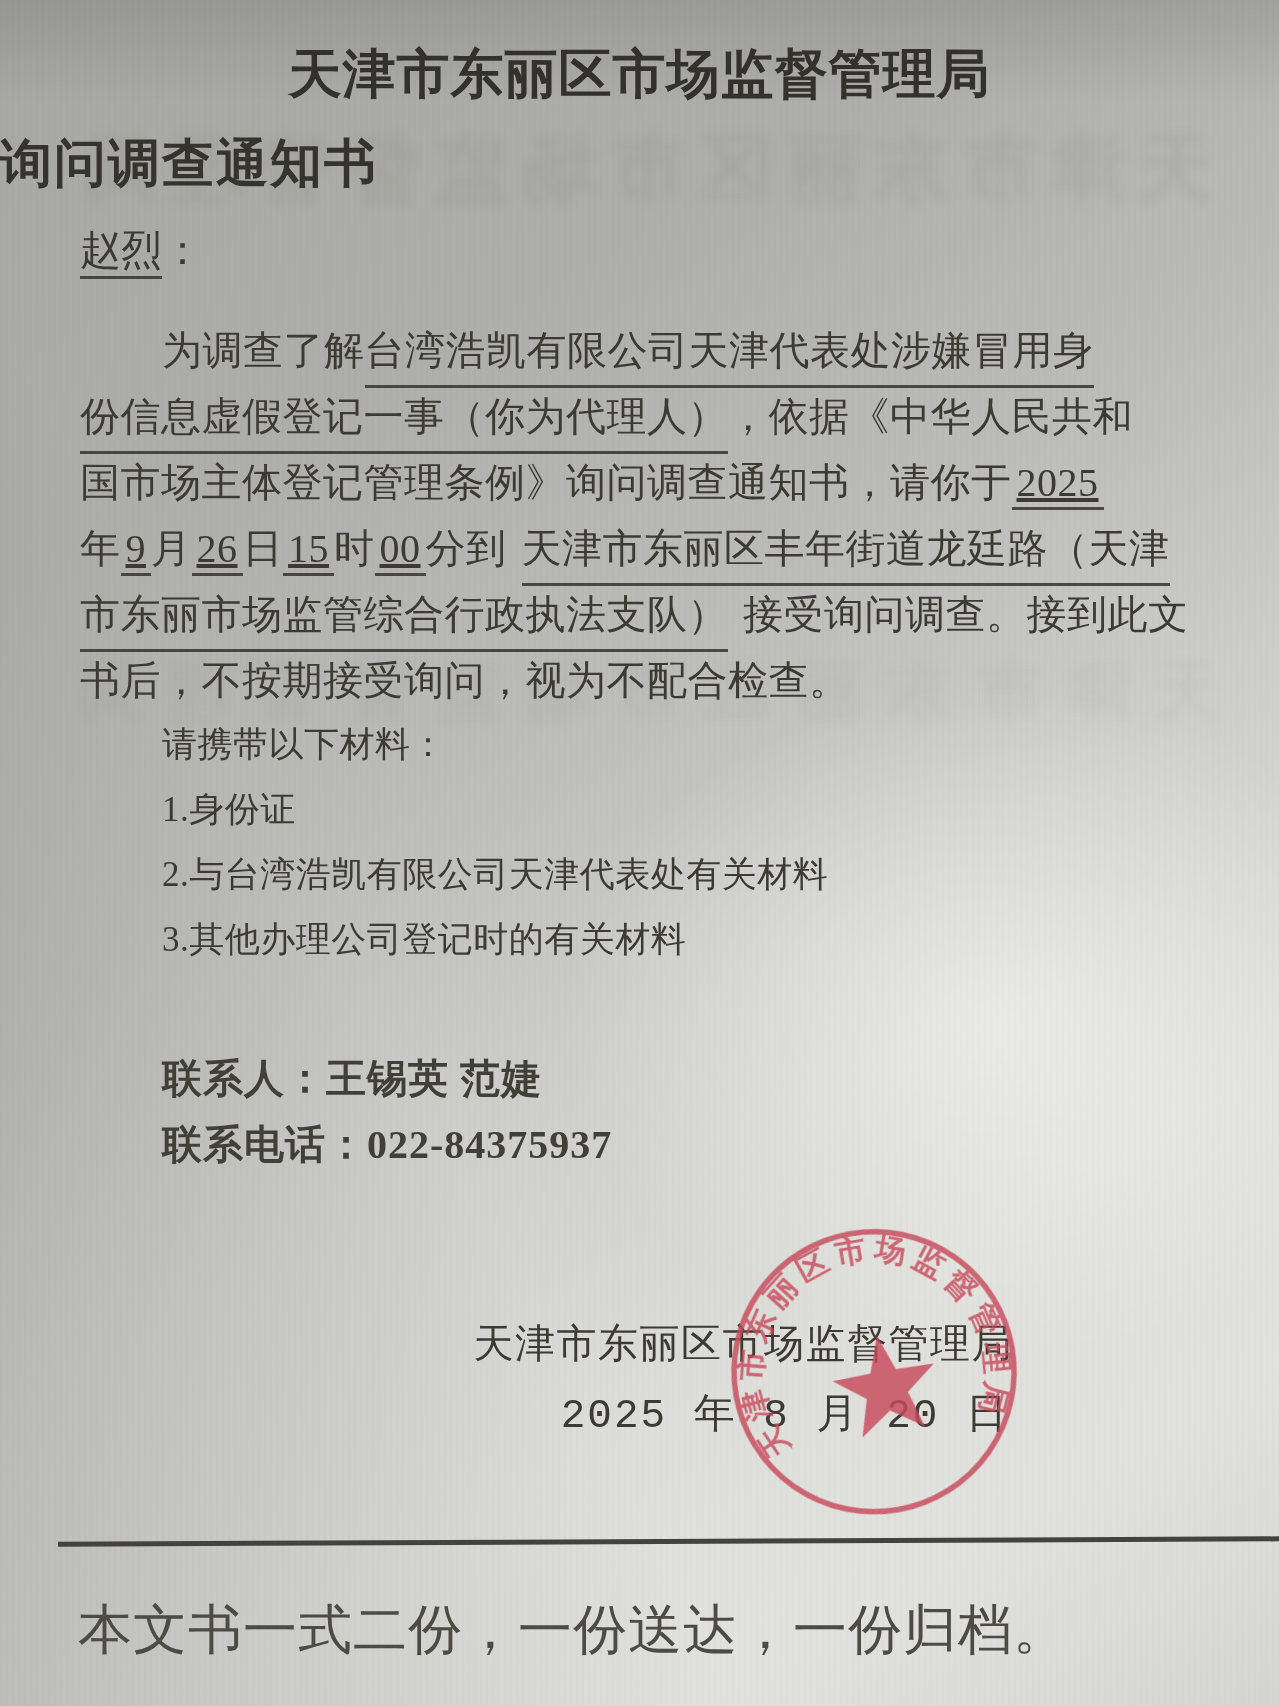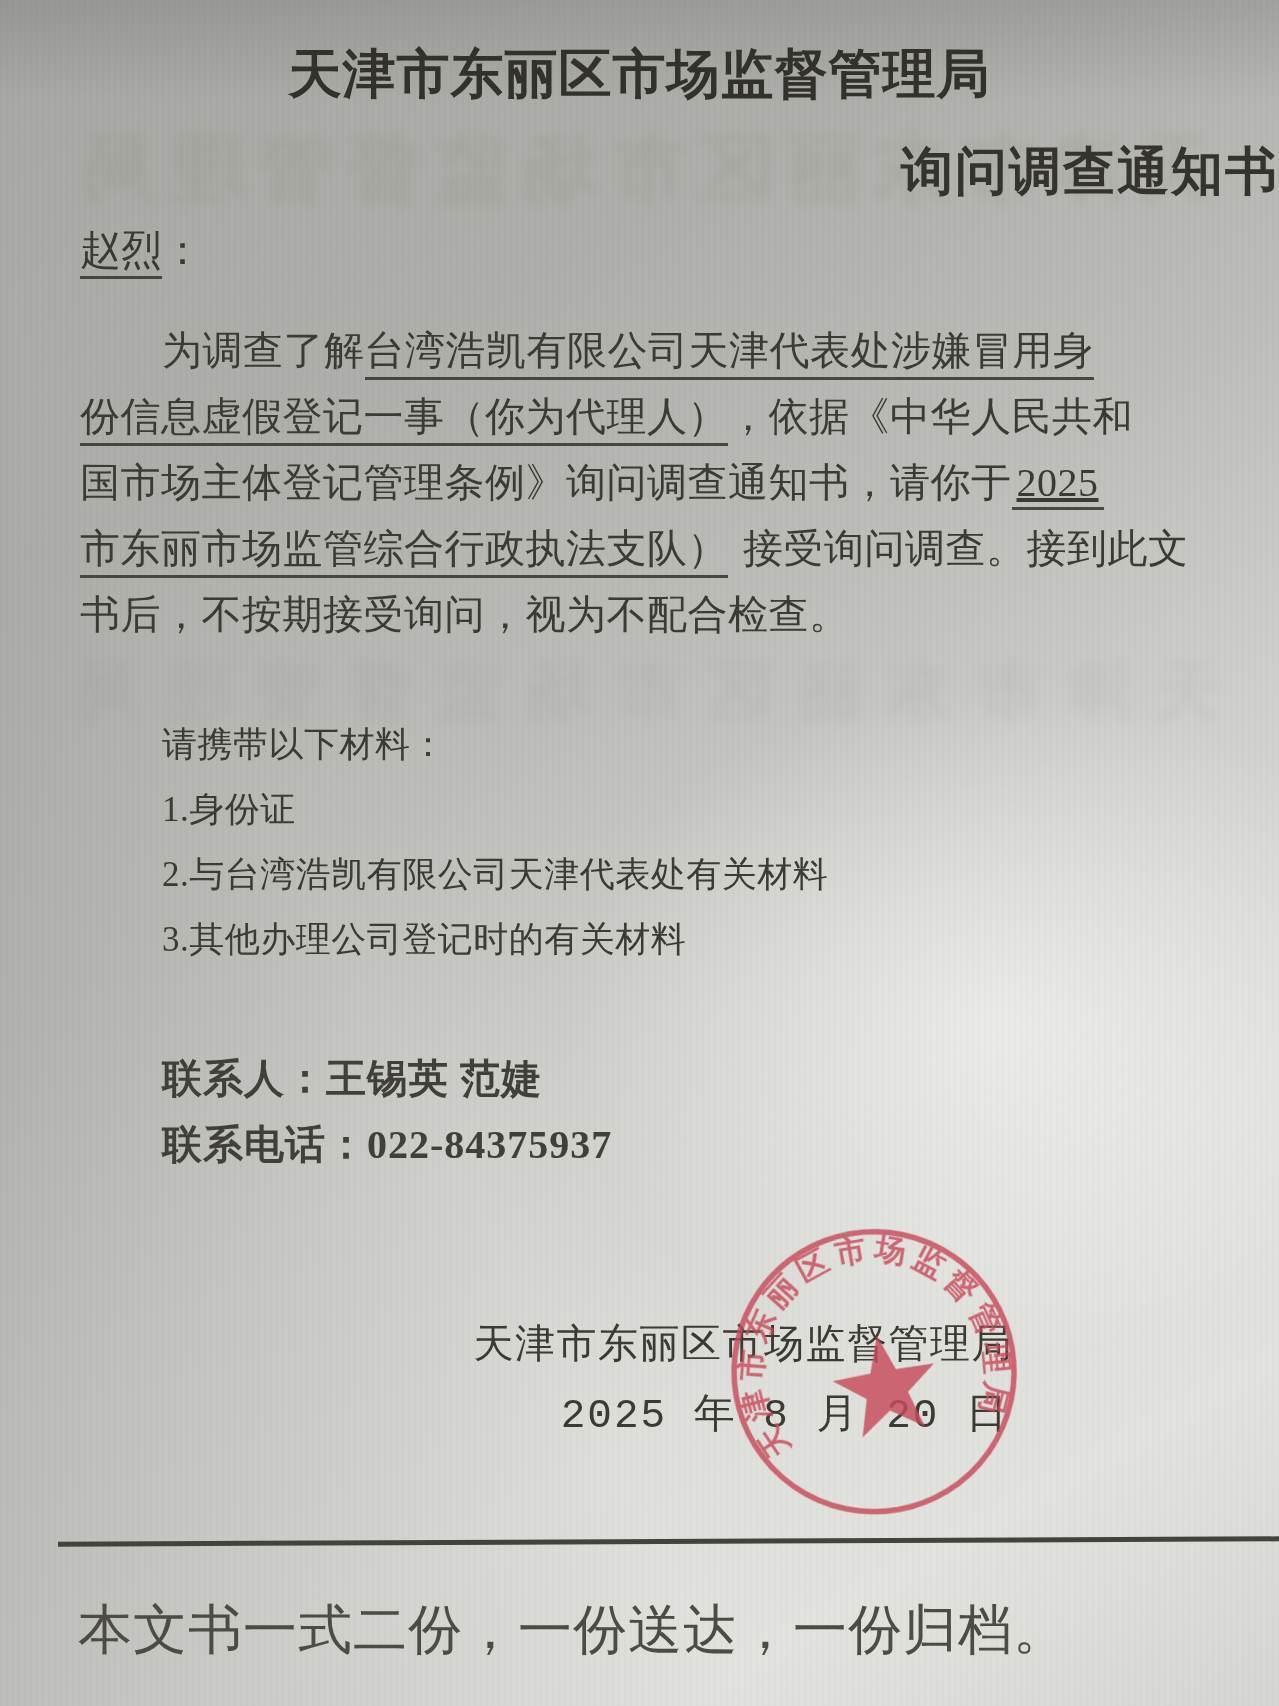--- a/index.html
+++ b/index.html
@@ -25,34 +25,34 @@
     transform:scaleX(-1);filter:blur(5px);
     font-weight:700;white-space:nowrap;text-align:center;width:1160px;left:60px;
   }
   .ghost.g1{top:120px;font-size:74px;letter-spacing:14px;}
   .ghost.g2{top:648px;font-size:64px;letter-spacing:26px;color:rgba(104,104,100,0.06);}
   .t1{
     position:absolute;top:42px;left:0;width:100%;text-align:center;
     font-size:53px;font-weight:600;color:#32312b;letter-spacing:1px;line-height:64px;
   }
   .t2{
-    position:absolute;top:140px;left:0;width:100%;text-align:right;
+    position:absolute;top:132px;left:0;width:100%;text-align:left;
     font-size:52px;font-weight:600;color:#34332d;letter-spacing:2px;line-height:64px;
   }
   .salutation{
     position:absolute;top:224px;left:80px;font-size:41px;color:#3a3933;line-height:52px;
   }
   .salutation .u{border-bottom:3px solid rgba(52,51,45,0.85);padding-bottom:3px;margin-top:27px;}
   .body-block{
     position:absolute;top:318px;left:80px;width:1046px;
     font-size:40px;color:#3b3a33;line-height:66px;letter-spacing:0.5px;
   }
   .body-block .ln{white-space:nowrap;}
   .body-block .ln.first{text-indent:82px;}
-  .u{border-bottom:3px solid rgba(52,51,45,0.85);padding-bottom:4px;}
+  .u{border-bottom:3px solid rgba(52,51,45,0.85);padding-bottom:12px;}
   .u-num{border-bottom:3px solid rgba(52,51,45,0.85);padding:0 5px 2px 5px;text-decoration:underline;}
   .gap-l{margin-left:15px;}
   .materials-block{
     position:absolute;top:712px;left:80px;width:1046px;padding-left:82px;
     font-size:35px;color:#3b3a33;line-height:65px;letter-spacing:0.5px;
   }
   .contacts-block{
     position:absolute;top:1046px;left:80px;width:1046px;padding-left:82px;
     font-size:40px;color:#403f38;line-height:66px;letter-spacing:1px;font-weight:bold;
   }
@@ -89,20 +89,21 @@
 
   <div class="t1">天津市东丽区市场监督管理局</div>
   <div class="t2">询问调查通知书</div>
 
   <div class="salutation"><span class="u">赵烈</span><span>：</span></div>
 
   <div class="body-block">
     <div class="ln first"><span>为调查了解</span><span class="u">台湾浩凯有限公司天津代表处涉嫌冒用身</span></div>
     <div class="ln"><span class="u">份信息虚假登记一事（你为代理人）</span><span>，依据《中华人民共和</span></div>
     <div class="ln"><span>国市场主体登记管理条例》询问调查通知书，请你于</span><span class="u-num">2025</span></div>
+    <div class="ln"><span>年</span><span class="u-num">9</span><span>月</span><span class="u-num">26</span><span>日</span><span class="u-num">15</span><span>时</span><span class="u-num">00</span><span>分到</span><span class="u gap-l">天津市东丽区丰年街道龙廷路（天津</span></div>
     <div class="ln"><span class="u">市东丽市场监管综合行政执法支队）</span><span class="gap-l">接受询问调查。接到此文</span></div>
     <div class="ln">书后，不按期接受询问，视为不配合检查。</div>
   </div>
 
   <div class="materials-block">
     <div>请携带以下材料：</div>
     <div>1.身份证</div>
     <div>2.与台湾浩凯有限公司天津代表处有关材料</div>
     <div>3.其他办理公司登记时的有关材料</div>
   </div>

